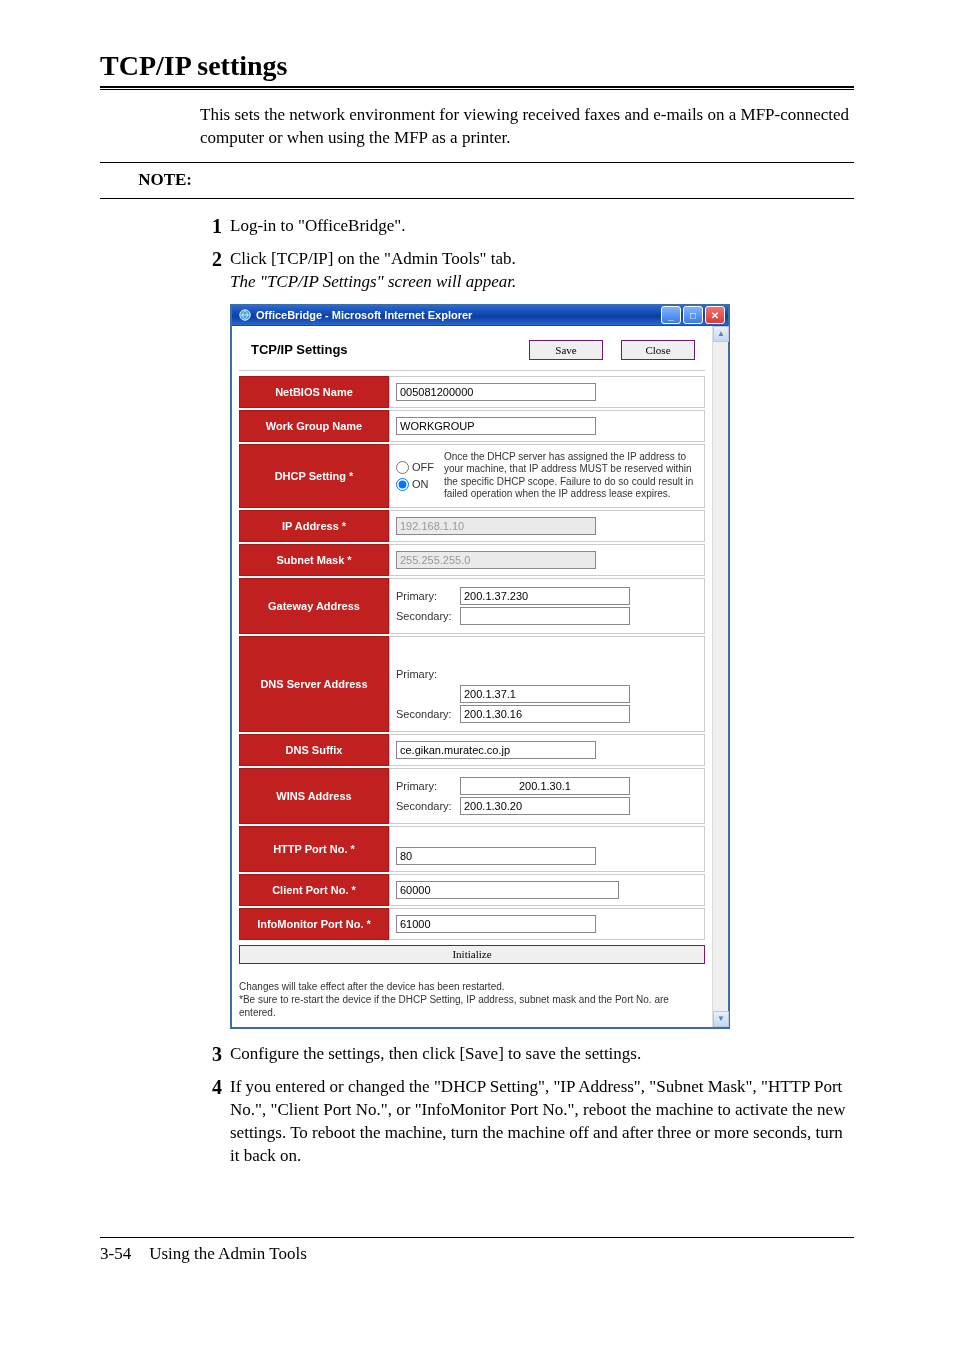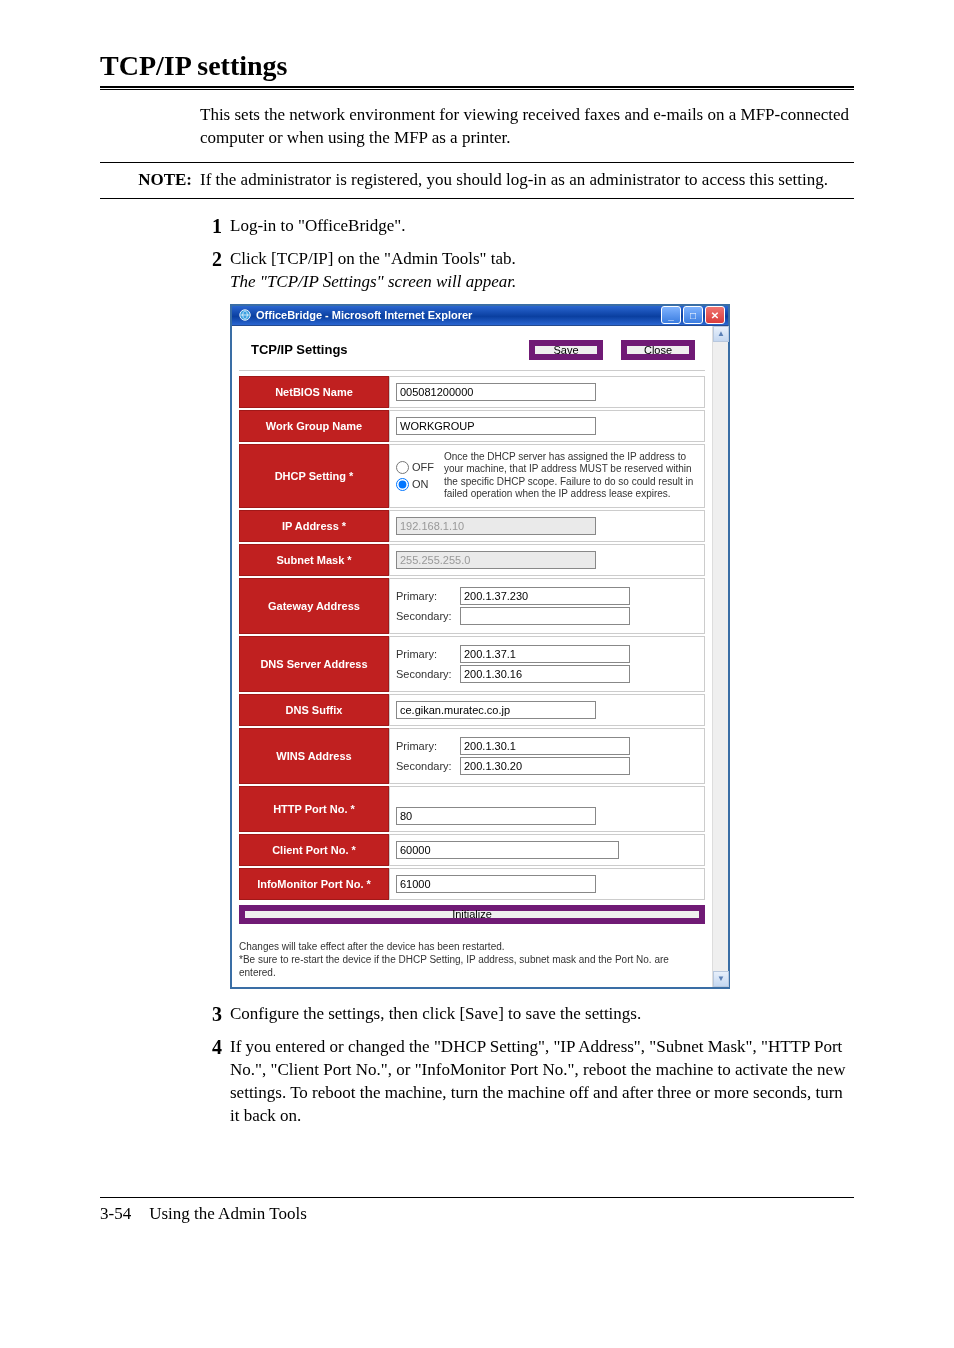--- a/index.html
+++ b/index.html
@@ -29,21 +29,21 @@
   .win-btn.close { background: linear-gradient(to bottom, #f07470, #d93c3c); }
   .content-area { background: #fff; padding: 0; position: relative; }
   .scrollgutter { position: absolute; right: 0; top: 0; bottom: 0; width: 16px; background: #efefef; border-left: 1px solid #ddd; }
   .scrollgutter .arrow { width: 16px; height: 16px; background: linear-gradient(#e8f0fb,#c4d7f0); display: flex; align-items: center; justify-content: center; font-size: 8px; color: #5a7fb5; border: 1px solid #b8c8de; }
   .scrollgutter .arrow.down { position: absolute; bottom: 0; }
   .inner { margin-right: 16px; padding: 4px 7px 8px 7px; }
 
   .hdr { display: flex; align-items: center; justify-content: space-between; padding: 10px 10px 10px 12px; border-bottom: 1px solid #ccc; }
   .hdr-title { font-family: Verdana, Arial, sans-serif; font-size: 13px; font-weight: bold; color: #000; }
   .hdr-btns { display: flex; gap: 18px; }
-  .btn { min-width: 74px; height: 20px; border: 6px solid #701a75; background: #efefef; display: flex; align-items: center; justify-content: center; font-family: Liberation Sans, sans-serif; font-size: 11px; cursor: pointer; }
+  .btn { min-width: 74px; height: 20px; border: 1px solid #701a75; background: #efefef; display: flex; align-items: center; justify-content: center; font-family: Liberation Serif, serif; font-size: 11px; cursor: pointer; }
   .btn.small { min-width: 58px; height: 19px; }
 
   .tbl { width: 100%; border-collapse: separate; border-spacing: 0 2px; margin-top: 3px; }
   .tbl td.lbl { width: 150px; background: #c02020; color: #fff; font-size: 11px; font-weight: bold; text-align: center; padding: 9px 4px; vertical-align: middle; border: 1px solid #a01818; }
   .tbl td.val { background: #fff; padding: 6px 6px; border: 1px solid #ccc; font-size: 11px; color: #333; vertical-align: middle; }
   .tbl input[type=text] { font-family: Tahoma, Arial, sans-serif; font-size: 11px; border: 1px solid #888; padding: 1px 3px; height: 18px; background: #fff; }
   .tbl input.disabled { background: #eaeaea; color: #999; }
   .tbl .kv { display: flex; align-items: center; gap: 4px; margin: 2px 0; }
   .tbl .kv label { min-width: 60px; display: inline-block; }
   .dhcp-row { display: flex; align-items: center; }
@@ -63,21 +63,20 @@
 <div class="page">
   <h1 class="heading">TCP/IP settings</h1>
   <div class="dbl-rule"></div>
 
   <p class="intro">This sets the network environment for viewing received faxes and e-mails on a MFP-connected computer or when using the MFP as a printer.</p>
 
   <div class="note-wrap">
     <div class="note-rule"></div>
     <div class="note">
       <div class="note-label">NOTE:</div>
-      <div>If the administrator is registered, you should log-in as an administrator to access this setting.</div>
     </div>
     <div class="note-rule"></div>
   </div>
 
   <div class="steps">
     <div class="step">
       <div class="step-num">1</div>
       <div class="step-body">Log-in to "OfficeBridge".</div>
     </div>
     <div class="step">
@@ -175,38 +174,38 @@
                       <label>Secondary:</label>
                       <input type="text" style="width: 170px;" value="">
                     </div>
               </td>
             </tr>
             <tr>
               <td class="lbl">DNS Server Address</td>
               <td class="val">
                 <div class="kv">
                       <label>Primary:</label>
-                      <input type="text" style="width: 170px;" value="200.1.37.1">
+                      <input type="text" style="width: 170px; margin-top: 40px;" value="200.1.37.1">
                     </div>
                 <div class="kv">
                       <label>Secondary:</label>
                       <input type="text" style="width: 170px;" value="200.1.30.16">
                     </div>
               </td>
             </tr>
             <tr>
               <td class="lbl">DNS Suffix</td>
               <td class="val"><input type="text" style="width: 200px;" value="ce.gikan.muratec.co.jp"></td>
             </tr>
             <tr>
               <td class="lbl">WINS Address</td>
               <td class="val">
                 <div class="kv">
                       <label>Primary:</label>
-                      <input type="text" style="width: 170px;" value="200.1.30.1">
+                      <input type="text" style="width: 170px; text-align: center;" value="200.1.30.1">
                     </div>
                 <div class="kv">
                       <label>Secondary:</label>
                       <input type="text" style="width: 170px;" value="200.1.30.20">
                     </div>
               </td>
             </tr>
             <tr>
               <td class="lbl">HTTP Port No. *</td>
               <td class="val"><input type="text" style="width: 200px; margin-top: 14px;" value="80"></td>

